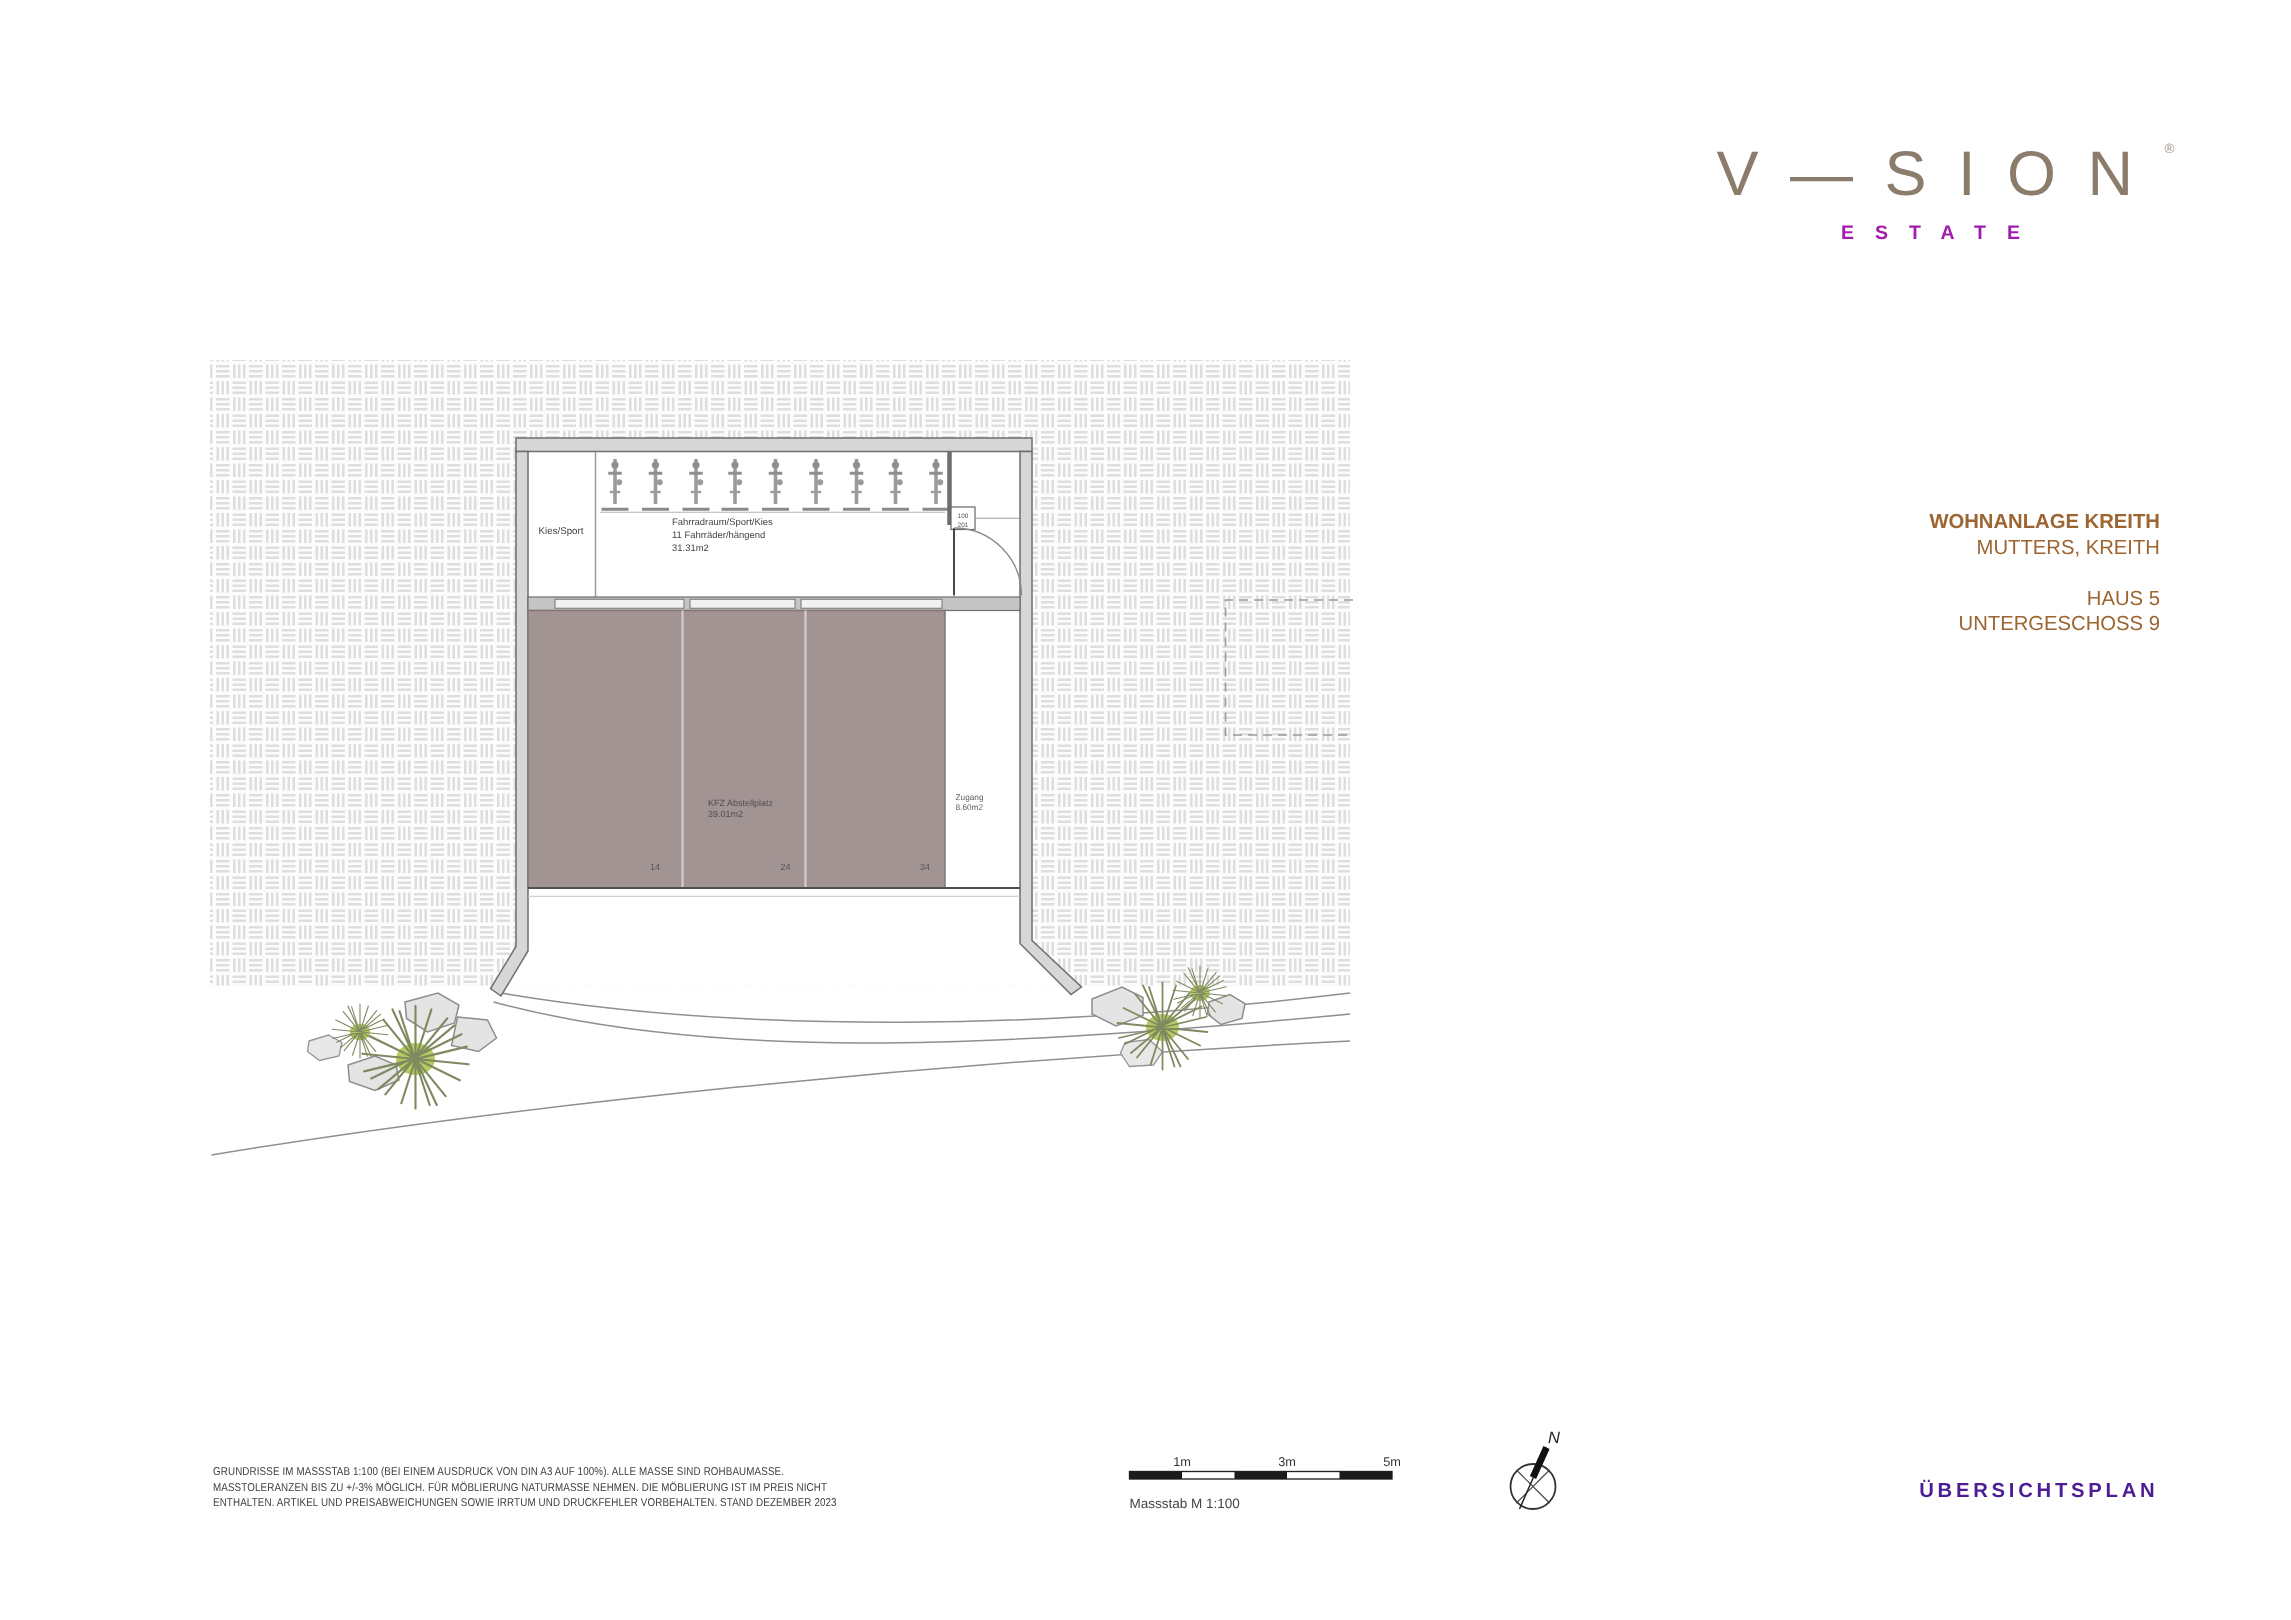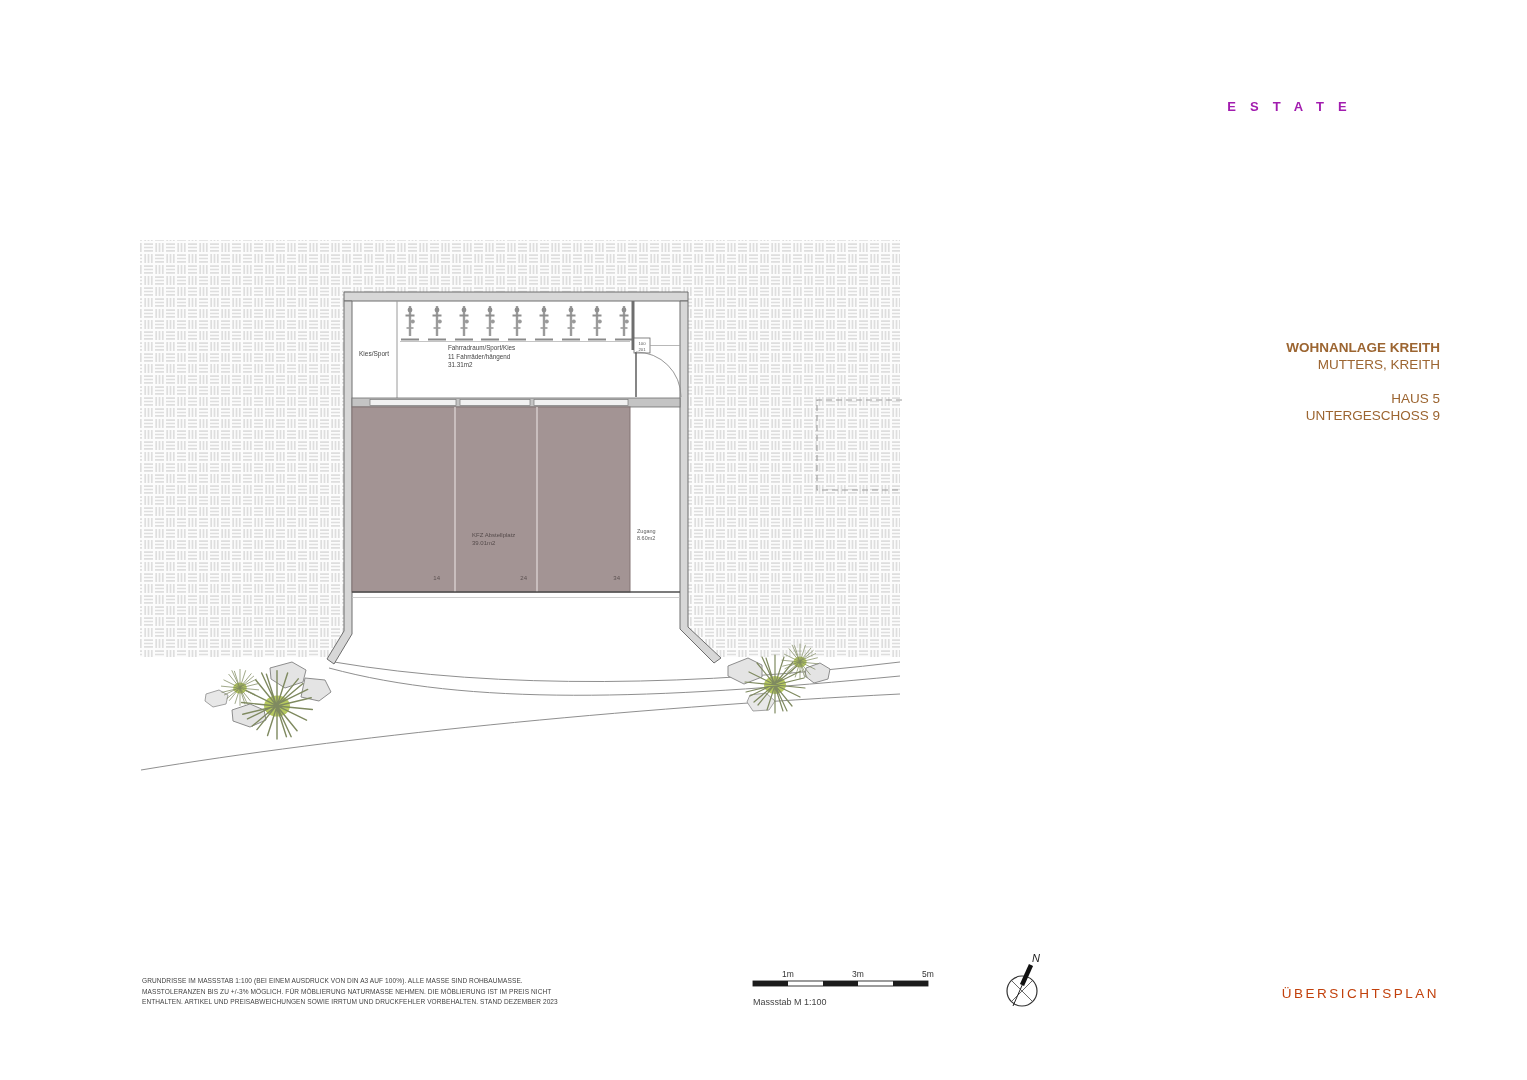--- a/index.html
+++ b/index.html
@@ -16,28 +16,29 @@
   .estate{margin-top:7px;font-size:13px;letter-spacing:14px;padding-left:12px;color:#a21caf;font-weight:bold;}
 
   
   .project{right:87px;top:303px;text-align:right;color:#9c6531;font-size:13.5px;line-height:17px;margin-top:36px;}
   .project .title{font-weight:bold;}
   .project .group2{margin-top:17px;}
 
   
   .disclaimer{left:142px;top:976px;width:560px;color:#3e3e3e;font-size:7.6px;line-height:10.6px;
               white-space:nowrap;transform:scaleX(.86);transform-origin:left top;letter-spacing:.1px;}
-  .plan-type{right:88px;top:986px;color:#c2410c;font-size:13.5px;font-weight:normal;letter-spacing:2.5px;}
+  .plan-type{right:88px;top:986px;color:#4c1d95;font-size:13.5px;font-weight:bold;letter-spacing:2.5px;}
 
   svg text{font-family:"Liberation Sans",sans-serif;}
 </style>
 </head>
 <body>
 
 <div class="abs logo">
+  <div class="wordmark"><span>V—SION</span><span class="registered">®</span></div>
   <div class="estate">ESTATE</div>
 </div>
 
 <div class="abs project">
   <div class="title">WOHNANLAGE KREITH</div>
   <div>MUTTERS, KREITH</div>
   <div class="group2">HAUS 5</div>
   <div>UNTERGESCHOSS 9</div>
 </div>
 

